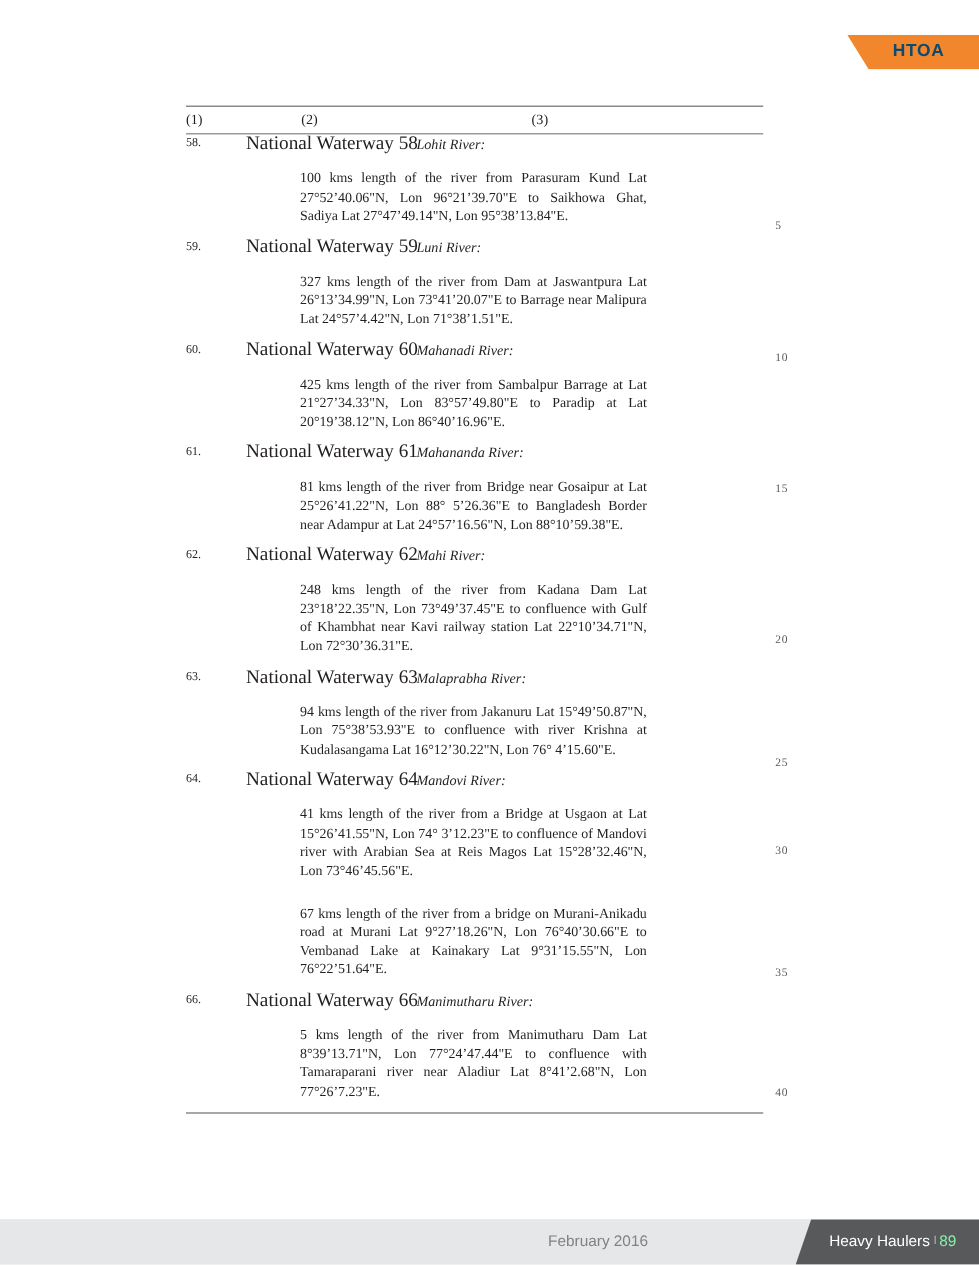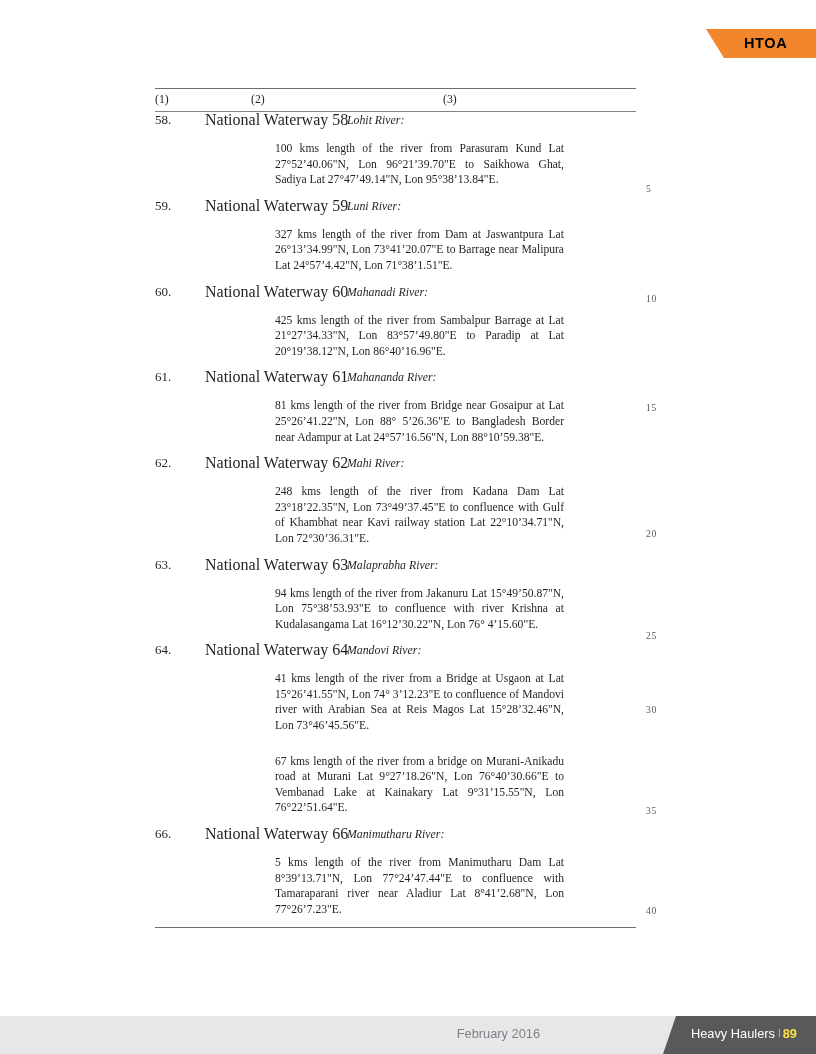--- a/index.html
+++ b/index.html
@@ -29,21 +29,21 @@
     clip-path: polygon(2px 0, 112px 0, 112px 29px, 20px 29px);
   }
   .header-tab-label {
     position: absolute;
     left: 40px;
     top: 6px;
     font-family: "Liberation Sans", "DejaVu Sans", sans-serif;
     font-weight: bold;
     font-size: 14.5px;
     letter-spacing: 0.6px;
-    color: #000000;
+    color: #0c4a6e;
   }
 
   
   .table-wrap {
     position: absolute;
     left: 155px;
     top: 88px;
     width: 481px;
   }
   .rule {
@@ -80,42 +80,42 @@
   }
   .row-head {
     position: relative;
     height: 19px;
   }
   .cell-no {
     position: absolute;
     left: 0px;
     top: 0px;
     width: 40px;
-    font-size: 13px;
+    font-size: 10px;
     line-height: 16px;
   }
   .cell-name {
     position: absolute;
     left: 50px;
     top: 0px;
     width: 170px;
     font-size: 16px;
     line-height: 16px;
   }
   .cell-river {
     position: absolute;
     left: 192px;
     top: 0px;
     width: 289px;
     font-size: 11.8px;
     line-height: 16px;
     font-style: italic;
   }
   .desc {
-    margin-left: 120px;
+    margin-left: 95px;
     width: 289px;
     font-size: 11.6px;
     line-height: 15.6px;
     text-align: justify;
     text-justify: inter-word;
     padding-top: 10px;
     padding-bottom: 10px;
     hyphens: none;
   }
 
@@ -174,22 +174,22 @@
     white-space: nowrap;
   }
   .footer-sep {
     color: #b0b1b3;
     font-size: 10px;
     padding: 0 2px 0 3px;
     position: relative;
     top: -1px;
   }
   .footer-page {
-    font-weight: bold;
-    color: #fde047;
+    font-weight: normal;
+    color: #86efac;
   }
 </style>
 </head>
 <body>
 
 <div class="header-tab">
   <span class="header-tab-label">HTOA</span>
 </div>
 
 <div class="table-wrap">

